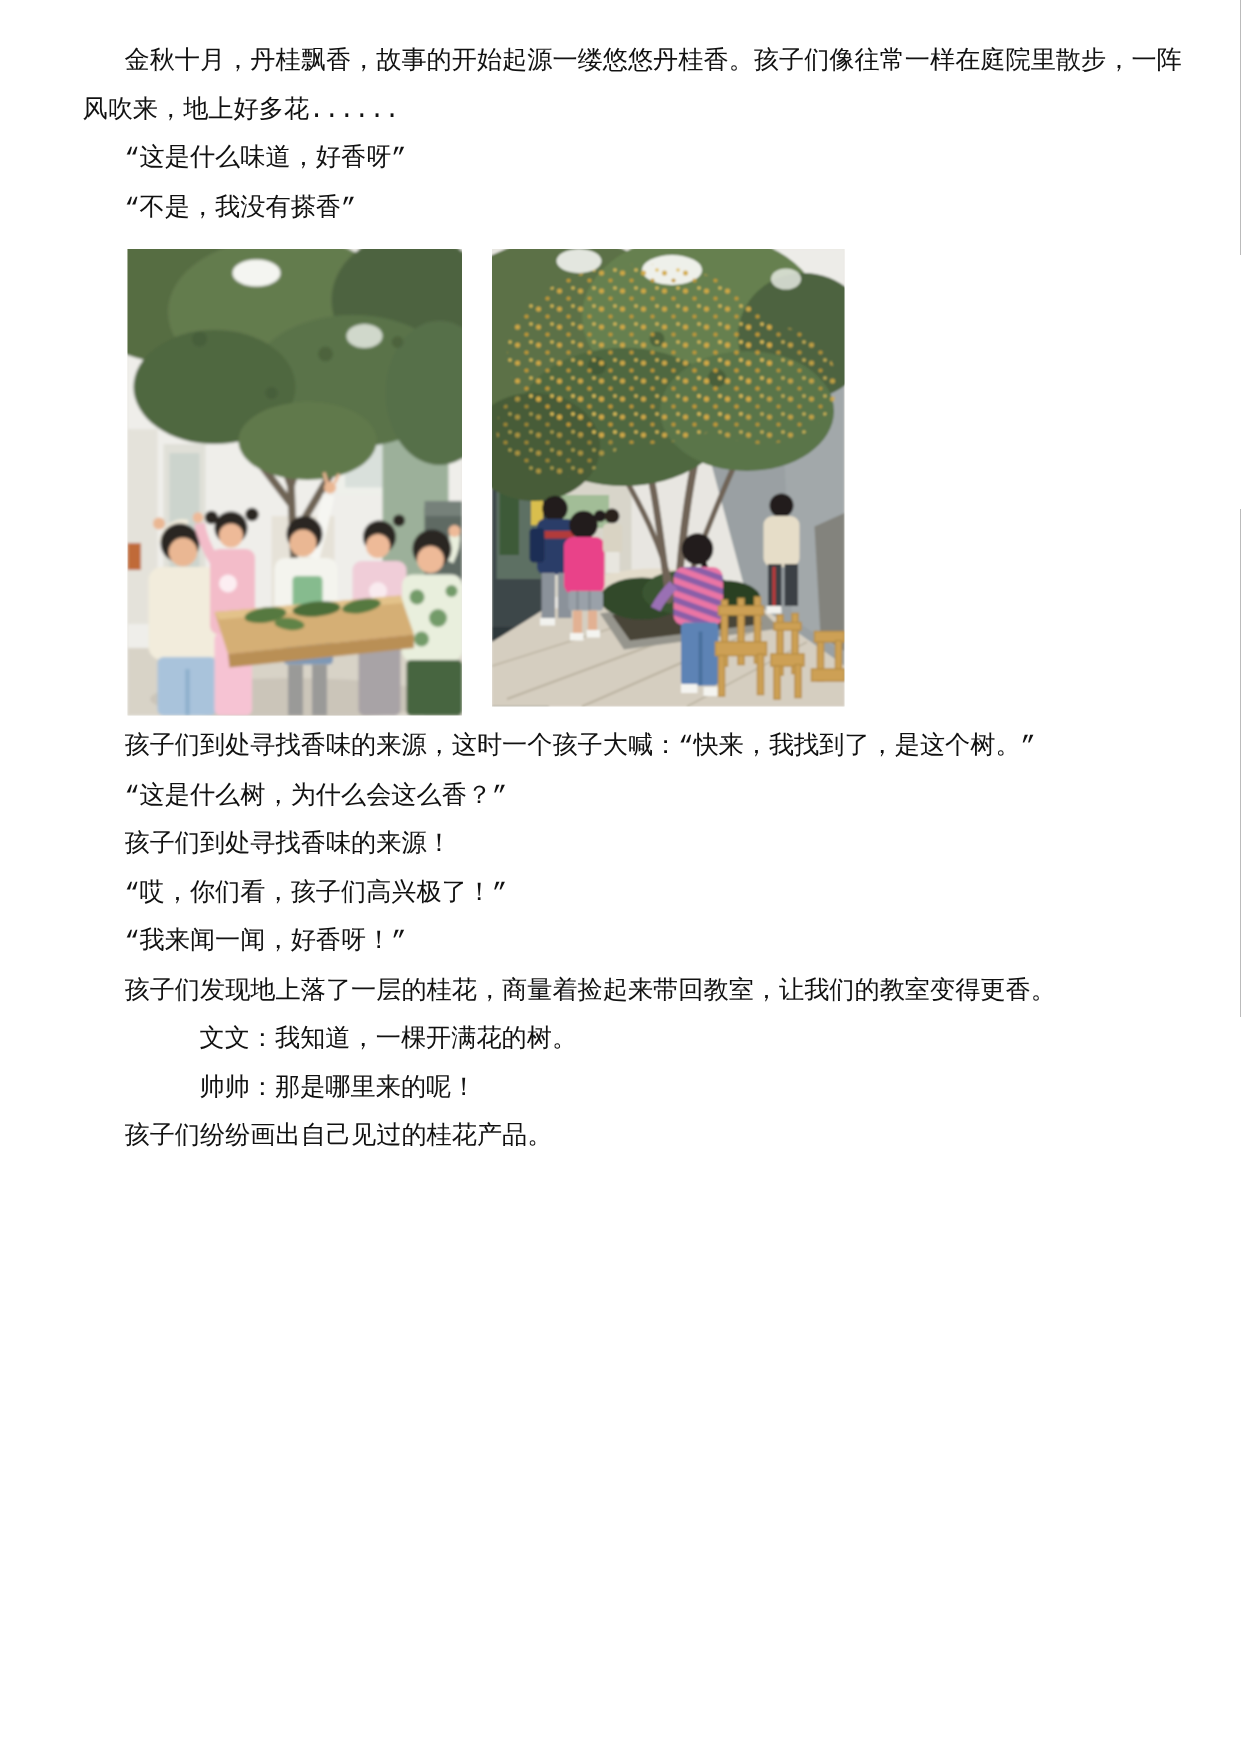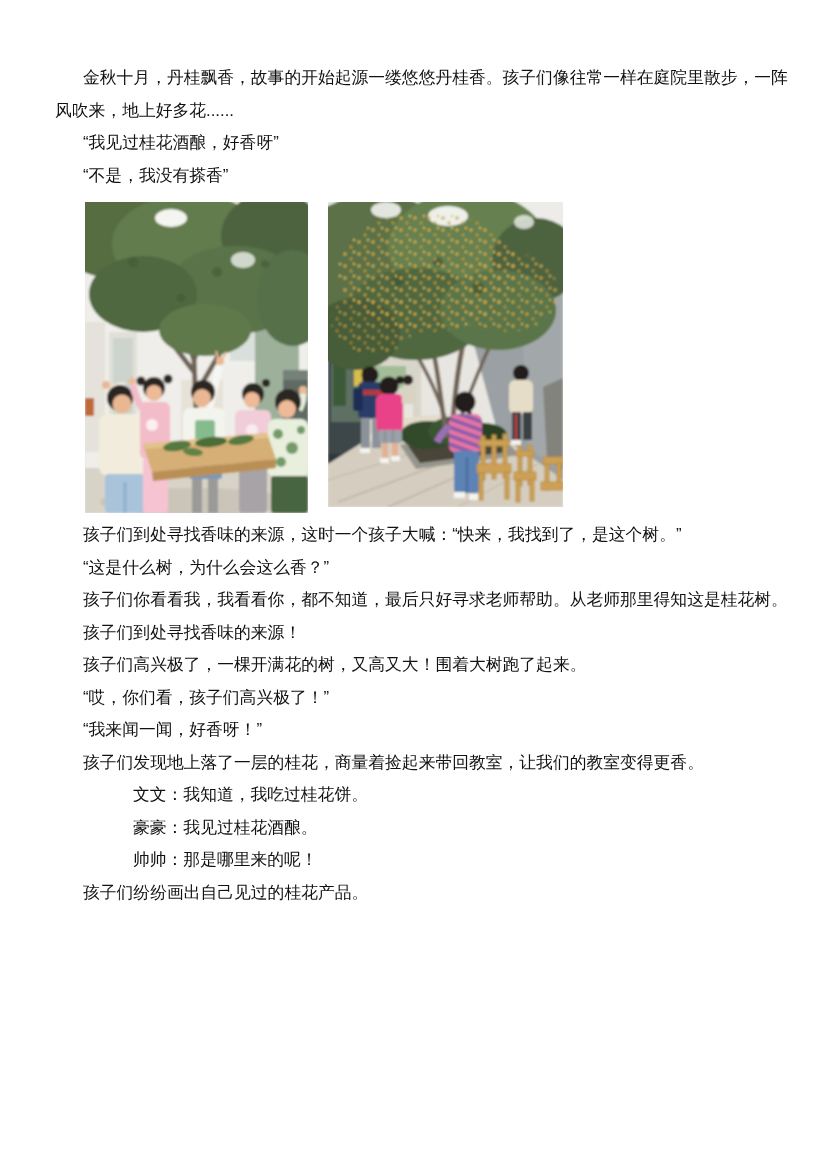--- a/index.html
+++ b/index.html
@@ -2,22 +2,22 @@
 <html><head>
 <meta charset="utf-8">
 <style>
   html,body { margin:0; padding:0; background:#888; }
   .page {
     position:relative;
     width:827px; height:1170px;
     margin:0 auto;
     background:#ffffff;
     box-sizing:border-box;
-    padding:62px 37px 0 55px;
-    font-family:Liberation Sans, sans-serif;
+    padding:26px 37px 0 55px;
+    font-family:Liberation Mono, monospace;
     font-size:16.8px;
     line-height:32.5px;
     color:#111111;
     overflow:hidden;
   }
   p.line {
     margin:0;
     white-space:nowrap;
   }
   p.indent-first { text-indent:28px; }
@@ -32,21 +32,21 @@
   }
   svg.photo { display:block; background:#e9e7e2; }
 </style>
 </head>
 <body>
 
 <div class="page">
 
   <p class="line indent-first">金秋十月，丹桂飘香，故事的开始起源一缕悠悠丹桂香。孩子们像往常一样在庭院里散步，一阵</p>
   <p class="line indent-none">风吹来，地上好多花......</p>
-  <p class="line indent-first">“我见过桂花酒酿，好香呀”</p>
+  <p class="line indent-first">“这是什么味道，好香呀”</p>
   <p class="line indent-first">“不是，我没有搽香”</p>
 
   <div class="photo-row">
 
     <svg class="photo" width="223" height="311" viewBox="0 0 223 311" role="img" aria-label="五个孩子在桂花树下合影，端着放有桂花枝叶的纸板托盘，比着剪刀手">
       <defs>
         <filter id="p1soft" x="-3%" y="-3%" width="106%" height="106%">
           <feGaussianBlur stdDeviation="0.9"></feGaussianBlur>
         </filter>
       </defs>
@@ -291,24 +291,21 @@
           <rect x="217" y="262" width="4" height="26"></rect>
           <rect x="229" y="261" width="4" height="26"></rect>
           <rect x="213" y="280" width="22" height="8"></rect>
         </g>
       </g>
     </svg>
   </div>
 
   <p class="line indent-first">孩子们到处寻找香味的来源，这时一个孩子大喊：“快来，我找到了，是这个树。”</p>
   <p class="line indent-first">“这是什么树，为什么会这么香？”</p>
-  <p class="line indent-first">孩子们你看看我，我看看你，都不知道，最后只好寻求老师帮助。从老师那里得知这是桂花树。</p>
   <p class="line indent-first">孩子们到处寻找香味的来源！</p>
-  <p class="line indent-first">孩子们高兴极了，一棵开满花的树，又高又大！围着大树跑了起来。</p>
   <p class="line indent-first">“哎，你们看，孩子们高兴极了！”</p>
   <p class="line indent-first">“我来闻一闻，好香呀！”</p>
   <p class="line indent-first">孩子们发现地上落了一层的桂花，商量着捡起来带回教室，让我们的教室变得更香。</p>
-  <p class="line indent-speaker">文文：我知道，我吃过桂花饼。</p>
-  <p class="line indent-speaker">豪豪：我见过桂花酒酿。</p>
+  <p class="line indent-speaker">文文：我知道，一棵开满花的树。</p>
   <p class="line indent-speaker">帅帅：那是哪里来的呢！</p>
   <p class="line indent-first">孩子们纷纷画出自己见过的桂花产品。</p>
 
 </div>
 
 </body></html>

